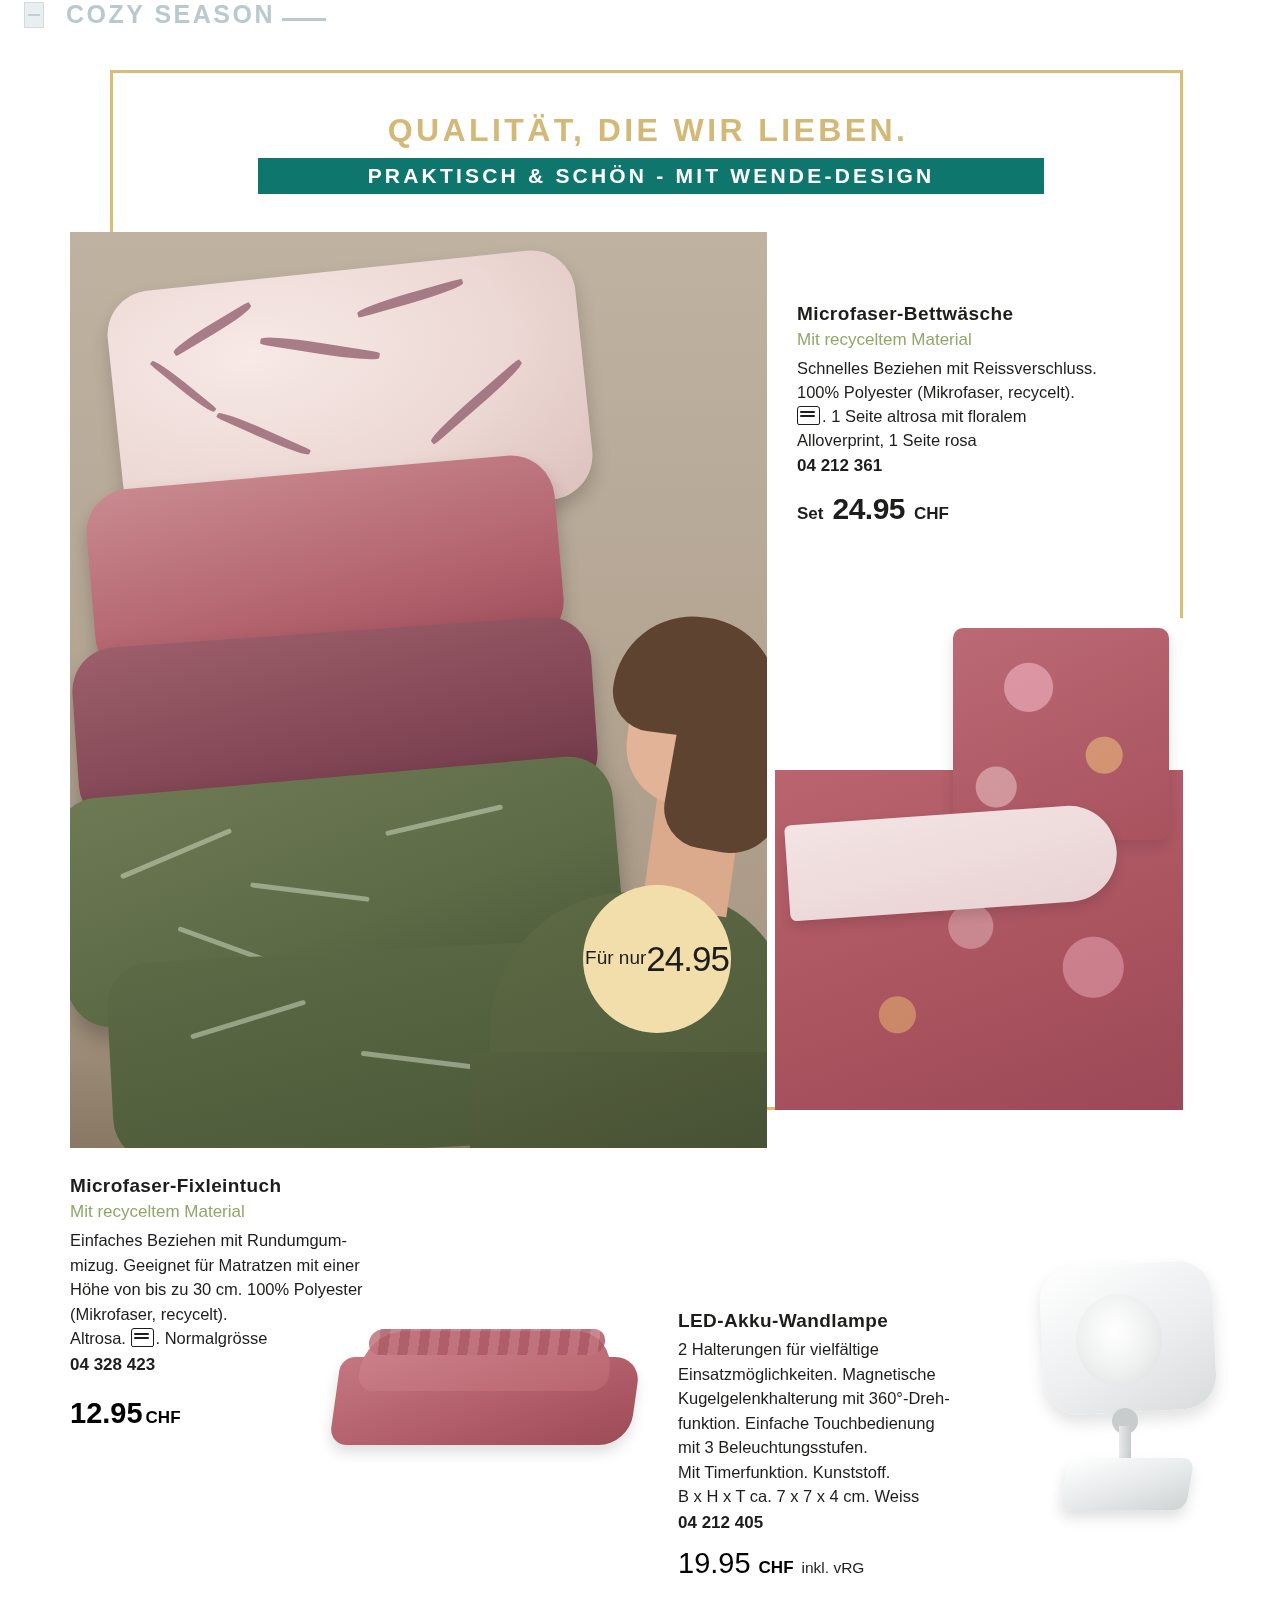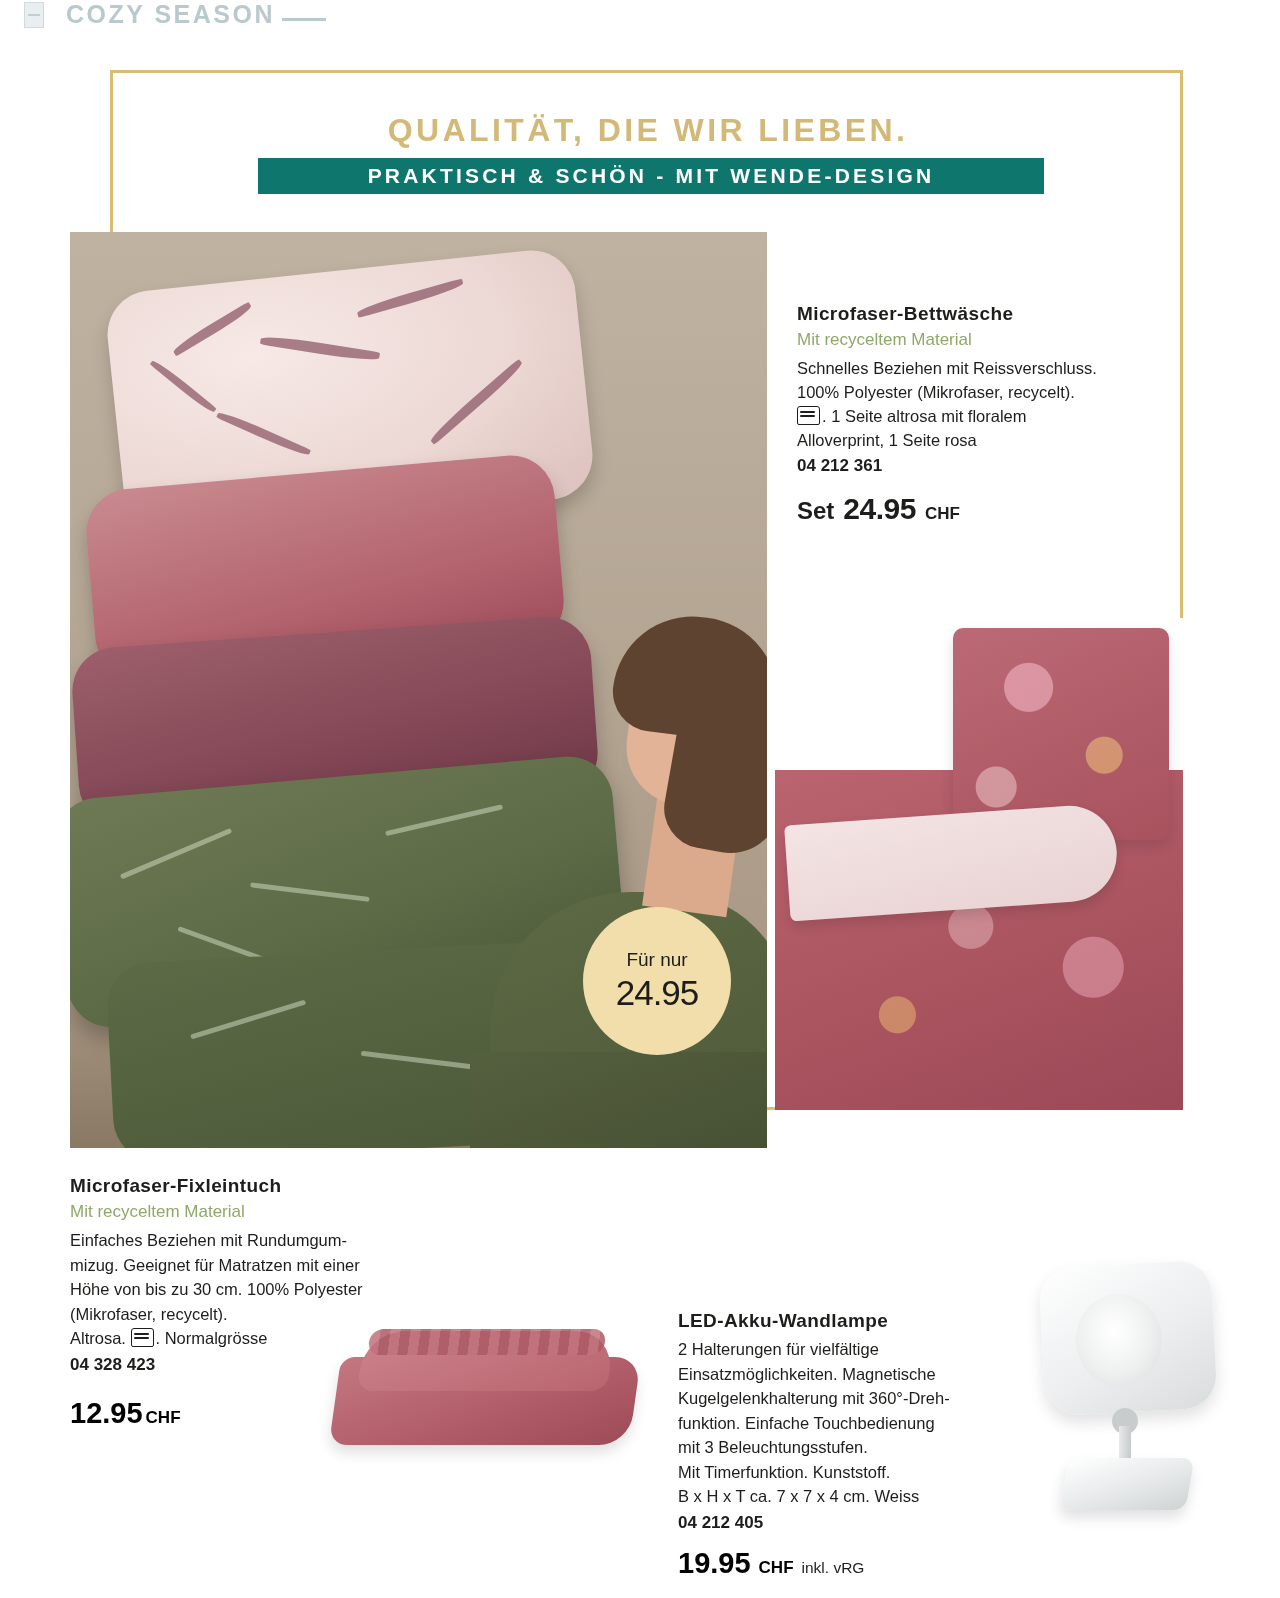--- a/index.html
+++ b/index.html
@@ -240,21 +240,21 @@
     font-weight: bold;
     color: #1d1d1b;
     margin-top: 4px;
   }
   .price-row {
     margin-top: 16px;
     display: flex;
     align-items: baseline;
     gap: 9px;
   }
-  .price-label { font-size: 24px; font-weight: bold; color: #1d1d1b; }
+  .price-label { font-size: 17px; font-weight: bold; color: #1d1d1b; }
   .price-num { font-size: 30px; font-weight: bold; color: #1d1d1b; letter-spacing: -.5px;}
   .price-cur { font-size: 17px; font-weight: bold; color: #1d1d1b; }
 
   
   .bedding-photo {
     position: absolute;
     left: 775px;
     top: 618px;
     width: 408px;
     height: 492px;
@@ -286,27 +286,26 @@
     background: linear-gradient(170deg, #f4e4e4 0%, #e8d2d4 100%);
     border-radius: 8px 60px 60px 8px;
     transform: rotate(-4deg);
     box-shadow: 0 6px 12px rgba(0,0,0,.12);
   }
 
   
   .bubble {
     position: absolute;
     left: 583px;
-    top: 907px;
+    top: 885px;
     width: 148px;
     height: 148px;
     background: #f2deab;
     border-radius: 50%;
     display: flex;
-    flex-direction: column;
     align-items: center;
     justify-content: center;
   }
   .bubble .b-top { font-size: 19px; color: #1d1d1b; margin-bottom: 2px; }
   .bubble .b-num { font-size: 35px; color: #1d1d1b; letter-spacing: -1px; }
 
   
   .prod2 {
     position: absolute;
     left: 70px;
@@ -359,21 +358,21 @@
     top: 1310px;
     width: 370px;
   }
   .prod3 .prod-desc { font-size: 16.5px; line-height: 24.5px; }
   .price3 {
     margin-top: 14px;
     display: flex;
     align-items: baseline;
     gap: 8px;
   }
-  .price3 .n { font-size: 29px; font-weight: bold; }
+  .price3 .n { font-size: 29px; font-weight: normal; }
   .price3 .c { font-size: 17px; font-weight: bold; }
   .price3 .vrg { font-size: 15.5px; color: #1d1d1b; }
 
   
   .lamp-photo {
     position: absolute;
     left: 1020px;
     top: 1258px;
     width: 200px;
     height: 262px;

